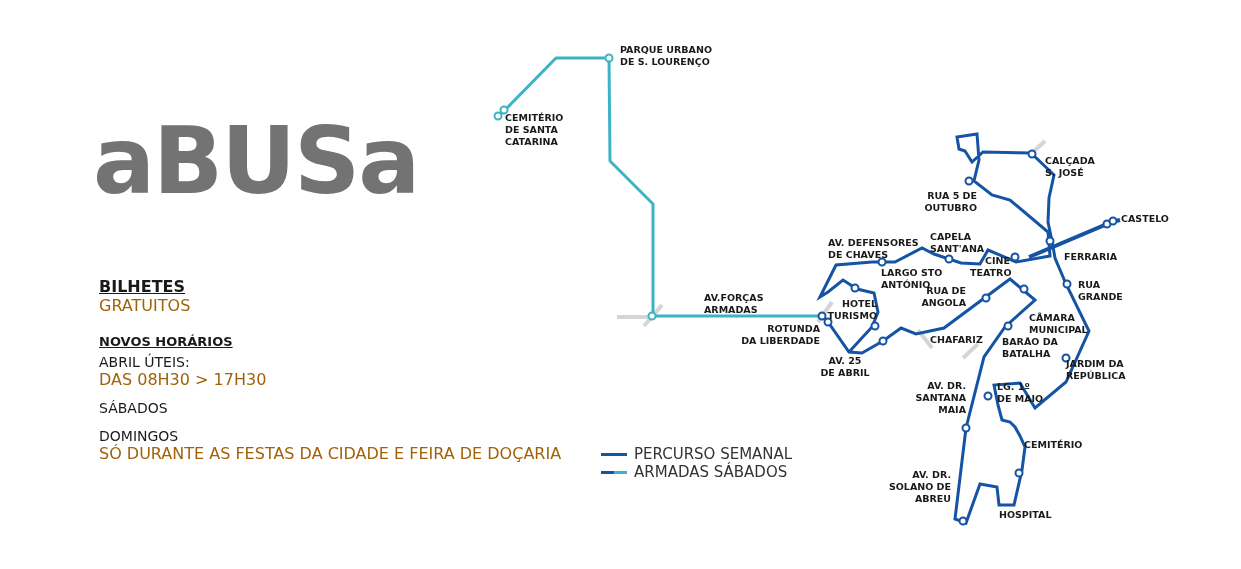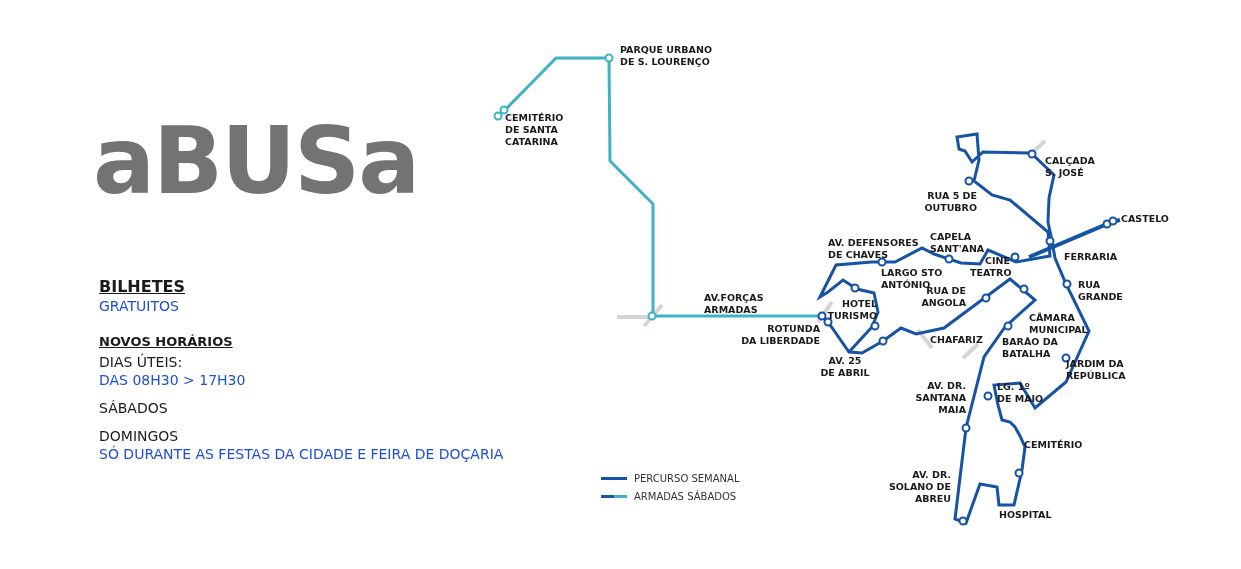--- a/index.html
+++ b/index.html
@@ -2,41 +2,41 @@
 <html><head>
 <meta charset="utf-8">
 <style>
   html, body { margin:0; padding:0; background:#ffffff; }
   body { width:1241px; height:569px; position:relative; overflow:hidden;
          font-family:"DejaVu Sans", sans-serif; }
   .logo { position:absolute; left:93px; top:112px; font-family:"DejaVu Sans", sans-serif;
           font-weight:bold; font-size:92px; line-height:100px; color:#737373; letter-spacing:-2px; }
   .info { position:absolute; left:99px; top:277px; width:480px; }
   .h { font-weight:bold; font-size:16px; color:#1a1a1a; line-height:20px;text-decoration:underline; }
-  .sub { font-size:14px; color:#1d4ed8; line-height:18px; }
+  .sub { font-size:16px; color:#a16207; line-height:18px; }
   .lbl { font-size:14px; color:#1a1a1a; line-height:18px; }
   .gap { height:16px; }
   .gap2 { height:10px; }
   svg.map { position:absolute; left:0; top:0; }
   .st { font-family:"DejaVu Sans", sans-serif; font-size:9.5px; font-weight:bold; fill:#1a1a1a; }
-  .legend { position:absolute; left:601px; top:469px; font-size:10px; color:#333; }
+  .legend { position:absolute; left:601px; top:445px; font-size:15px; color:#333; }
   .legend-row { display:flex; align-items:center; height:18px; }
   .sw { width:26px; height:3px; margin-right:7px; }
 </style>
 </head>
 <body>
 
 <div class="logo">aBUSa</div>
 
 <div class="info">
   <div class="h">BILHETES</div>
   <div class="sub">GRATUITOS</div>
   <div class="gap"></div>
   <div class="h" style="font-size:13px;line-height:22px">NOVOS HORÁRIOS</div>
-  <div class="lbl">DIAS ÚTEIS:</div>
+  <div class="lbl">ABRIL ÚTEIS:</div>
   <div class="sub">DAS 08H30 &gt; 17H30</div>
   <div class="gap2"></div>
   <div class="lbl">SÁBADOS</div>
   <div class="gap2"></div>
   <div class="lbl">DOMINGOS</div>
   <div class="sub">SÓ DURANTE AS FESTAS DA CIDADE E FEIRA DE DOÇARIA</div>
 </div>
 
 <svg class="map" width="1241" height="569">
 

